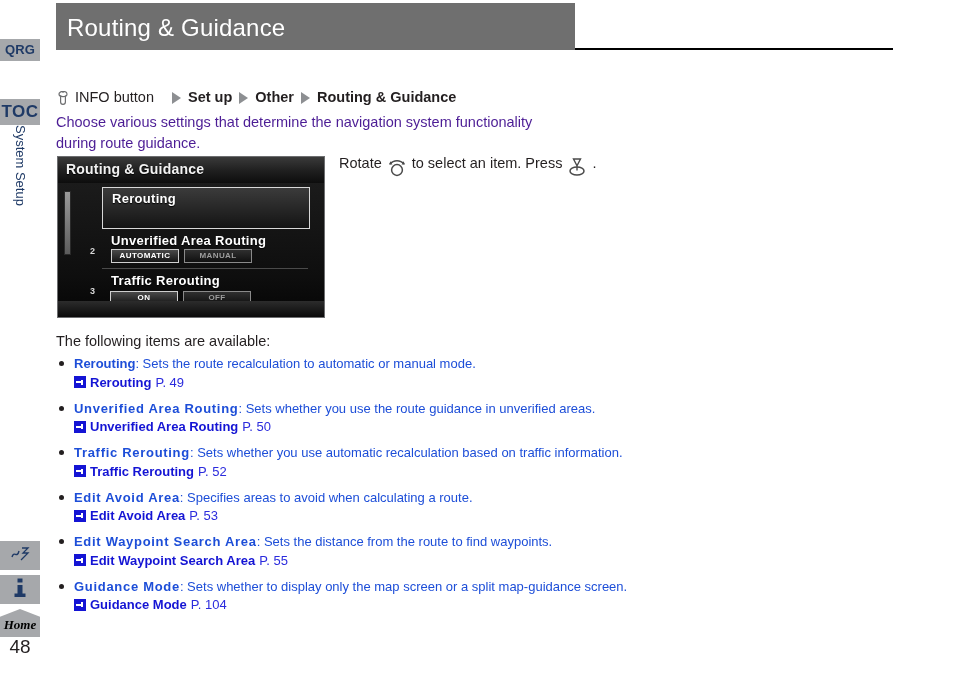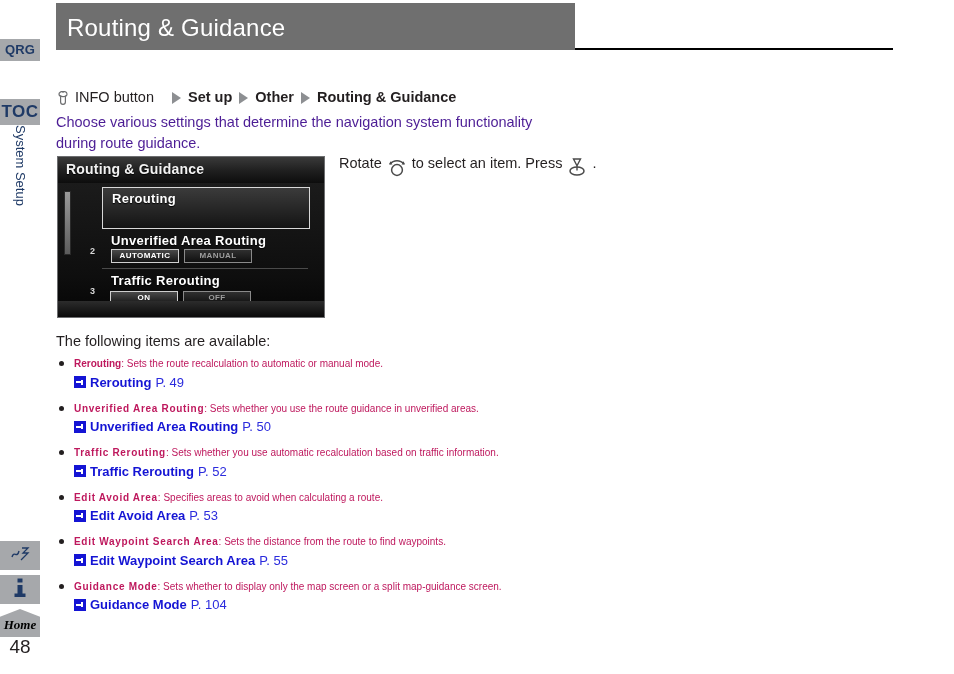--- a/index.html
+++ b/index.html
@@ -331,23 +331,23 @@
   .bullet-dot {
     position: absolute;
     left: 3px;
     top: 7px;
     width: 5px;
     height: 5px;
     border-radius: 50%;
     background: #231f20;
   }
   .bullet-text {
-    font-size: 10px;
+    font-size: 13px;
     line-height: 19.5px;
-    color: #be185d;
+    color: #1d4ed8;
   }
   .bullet-term { font-weight: bold; }
   .bullet-term.spaced { letter-spacing: 0.7px; }
   .xref {
     display: flex;
     align-items: center;
     margin-top: 1px;
     font-size: 13px;
     white-space: nowrap;
   }

